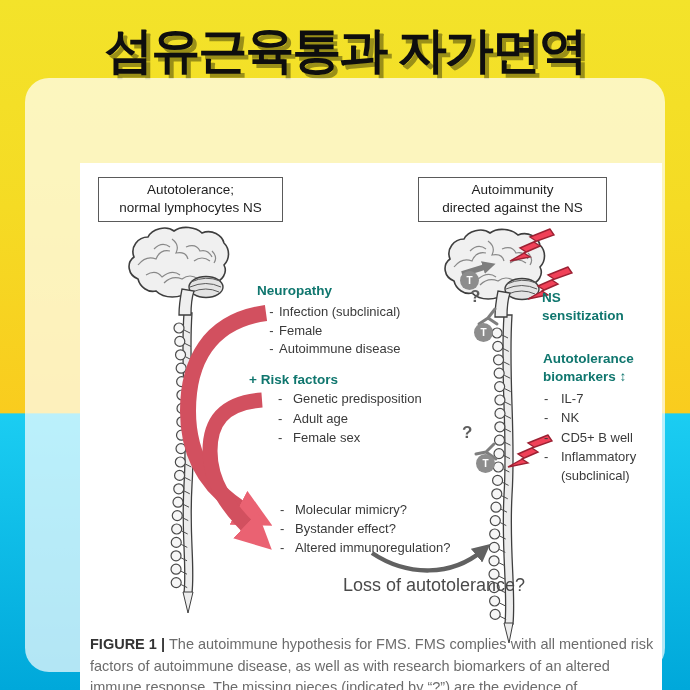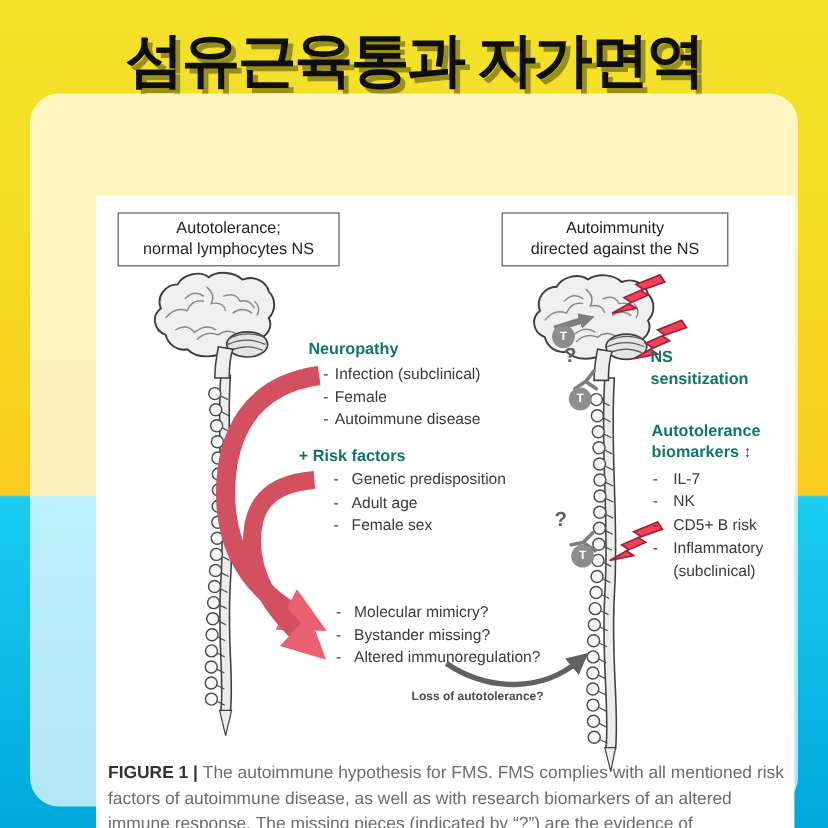--- a/index.html
+++ b/index.html
@@ -23,21 +23,21 @@
   .h-ns{left:462px;top:126px;line-height:18px;}
   .h-bio{left:463px;top:187px;line-height:18px;}
   .flist{position:absolute;font-size:13px;color:#3A3A3A;}
   .flist .it{display:flex;white-space:nowrap;}
   .flist .it::before{content:"-";flex:0 0 15px;}
   .flist .it.nodash::before{content:"";}
   .lst1{left:184px;top:140px;text-align:center;}.lst1 .it{line-height:18.6px;}
   .lst2{left:198px;top:226px;}.lst2 .it{line-height:19.6px;}
   .lst3{left:200px;top:337px;}.lst3 .it{line-height:19px;}
   .lstR{left:464px;top:226px;}.lstR .it{line-height:19.3px;}.lstR .it::before{flex:0 0 17px;}
-  .loss{position:absolute;left:263px;top:412px;font-size:10px;color:#4A4A4A;white-space:nowrap;font-weight:bold;}
+  .loss{position:absolute;left:263px;top:412px;font-size:18px;color:#4A4A4A;white-space:nowrap;}
   .tcell{position:absolute;width:19px;height:19px;border-radius:50%;background:#8D8D8D;
     color:#fff;font-weight:bold;font-size:10px;display:flex;align-items:center;justify-content:center;}
   .t1{left:380px;top:108px;}.t2{left:394px;top:160px;}.t3{left:396px;top:291px;}
   .qmark{position:absolute;font-size:17px;font-weight:bold;color:#5E5E5E;}
   .q1{left:390px;top:124px;}.q2{left:382px;top:260px;}
   .caption{position:absolute;left:10px;top:471px;width:566px;
     font-size:14.5px;line-height:21.5px;color:#6C6C6C;}
   .caption .pfx{font-weight:bold;color:#333333;margin-right:4px;}
 </style>
 </head>
@@ -213,38 +213,38 @@
 
       <div class="fh h-risk">+ Risk factors</div>
       <div class="flist lst2">
         <div class="it">Genetic predisposition</div>
         <div class="it">Adult age</div>
         <div class="it">Female sex</div>
       </div>
 
       <div class="flist lst3">
         <div class="it">Molecular mimicry?</div>
-        <div class="it">Bystander missing?</div>
+        <div class="it">Bystander effect?</div>
         <div class="it">Altered immunoregulation?</div>
       </div>
 
       <div class="loss">Loss of autotolerance?</div>
 
       <div class="fh h-ns">
         <div>NS</div>
         <div>sensitization</div>
       </div>
       <div class="fh h-bio">
         <div>Autotolerance</div>
         <div>biomarkers ↕</div>
       </div>
       <div class="flist lstR">
         <div class="it">IL-7</div>
         <div class="it">NK</div>
-        <div class="it">CD5+ B risk</div>
+        <div class="it">CD5+ B well</div>
         <div class="it">Inflammatory</div>
         <div class="it nodash">(subclinical)</div>
       </div>
 
       <div class="tcell t1">T</div>
       <div class="tcell t2">T</div>
       <div class="tcell t3">T</div>
       <div class="qmark q1">?</div>
       <div class="qmark q2">?</div>
 

